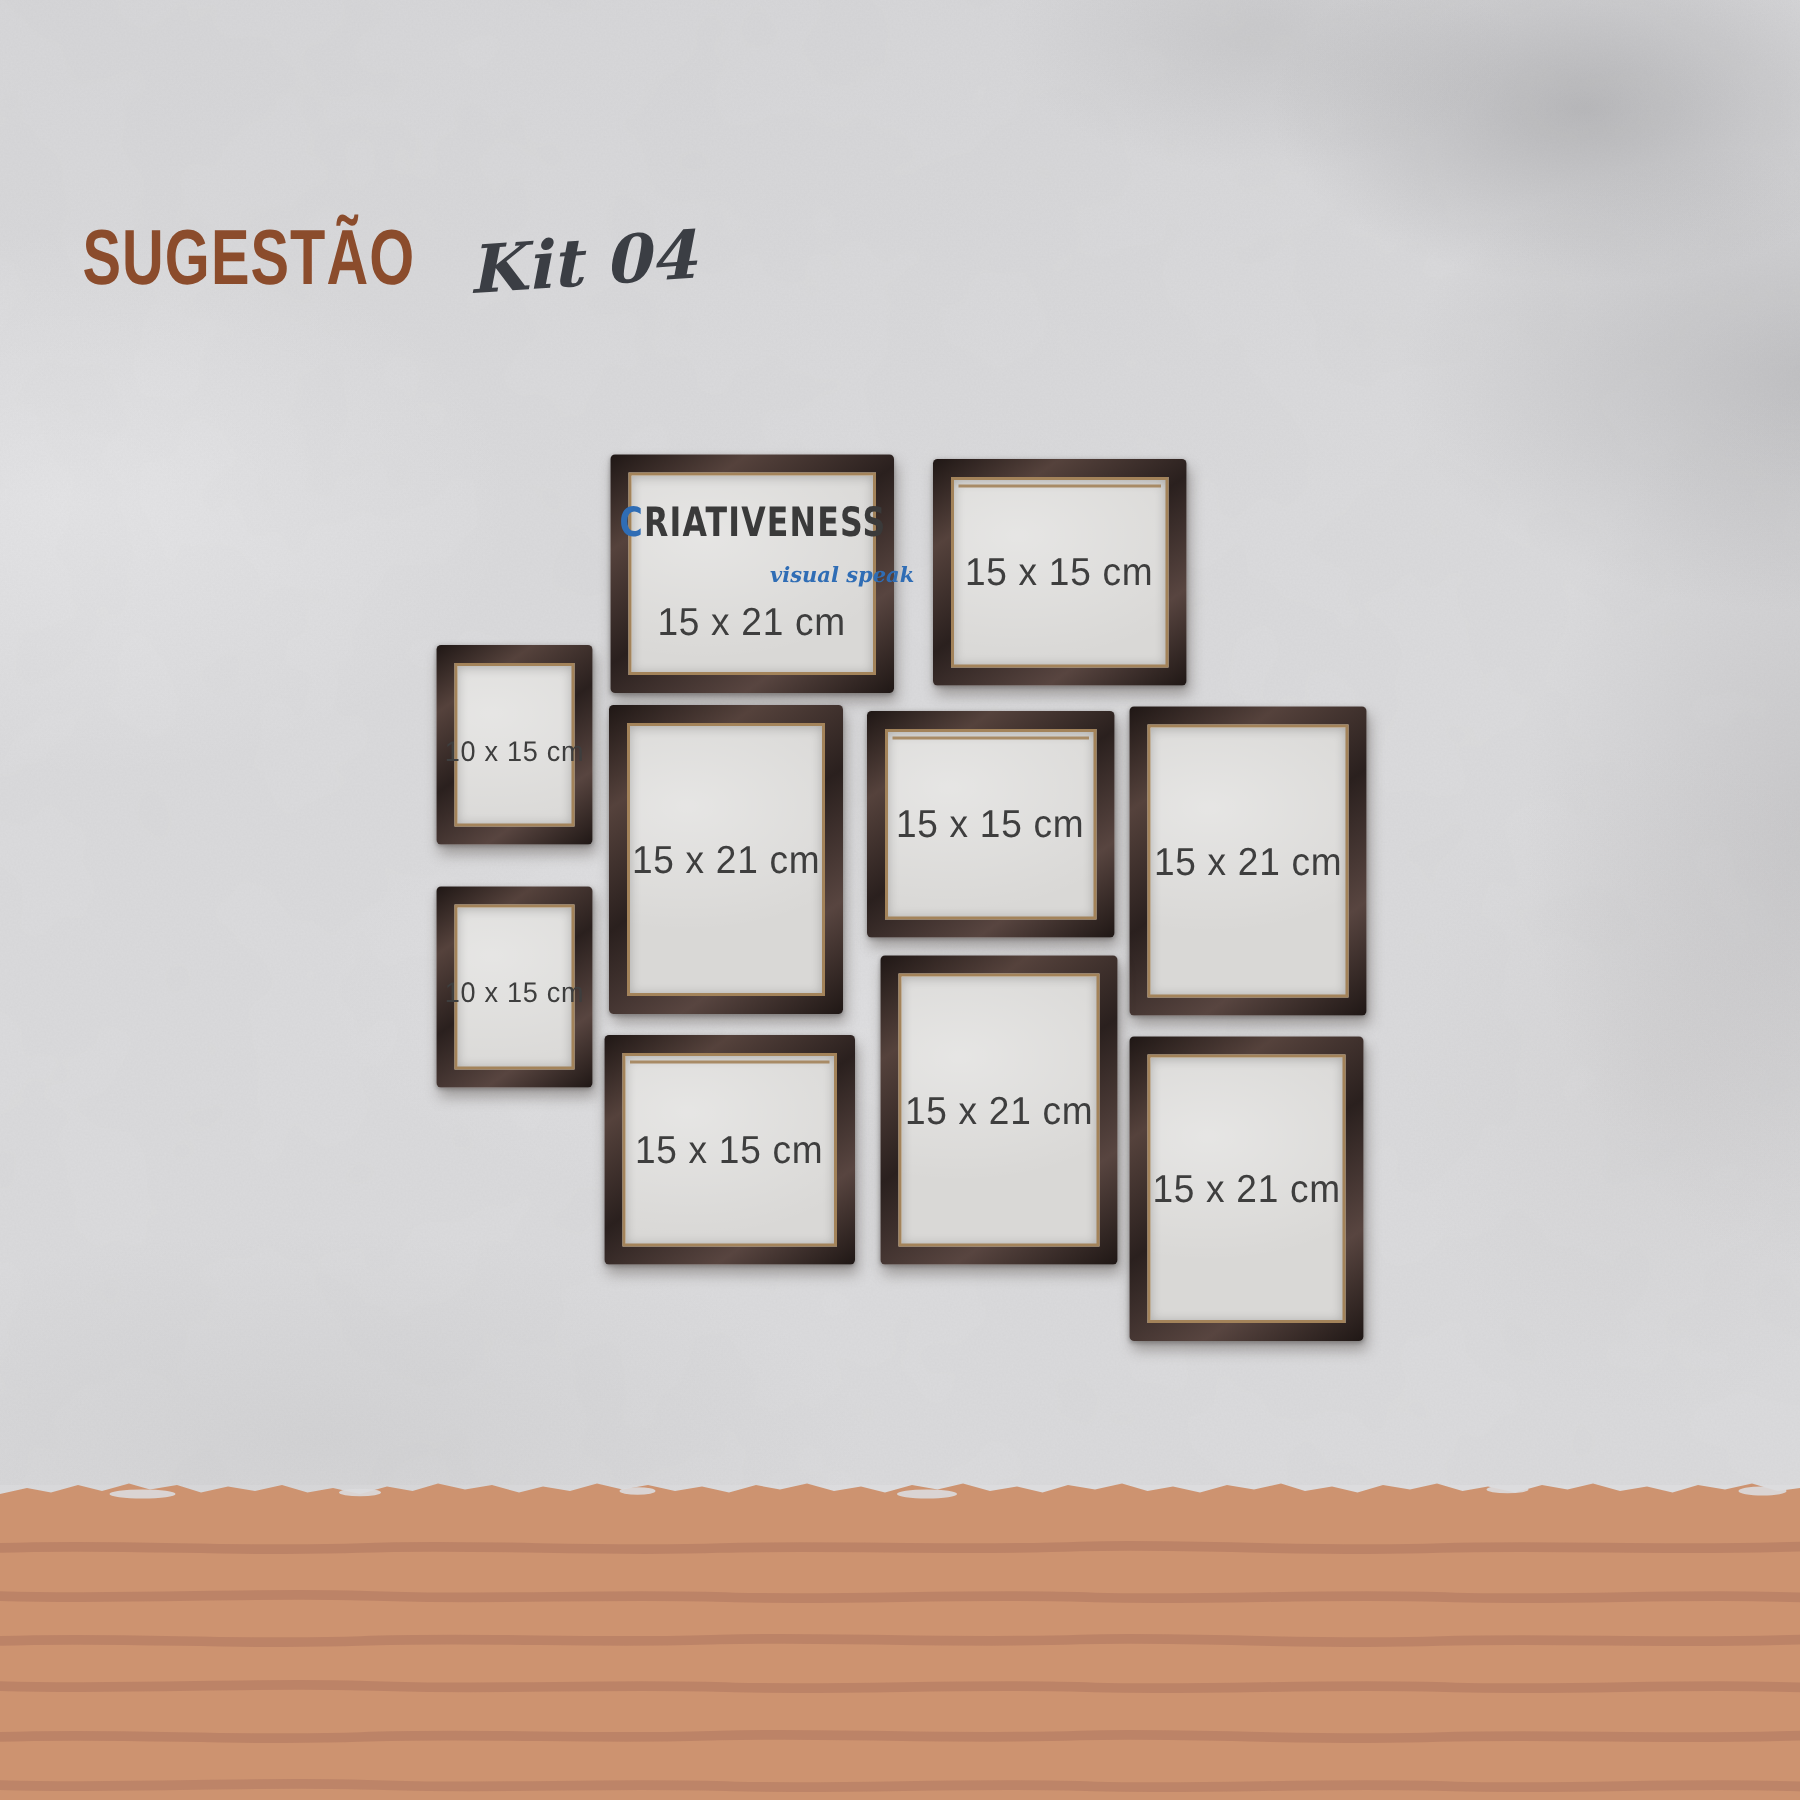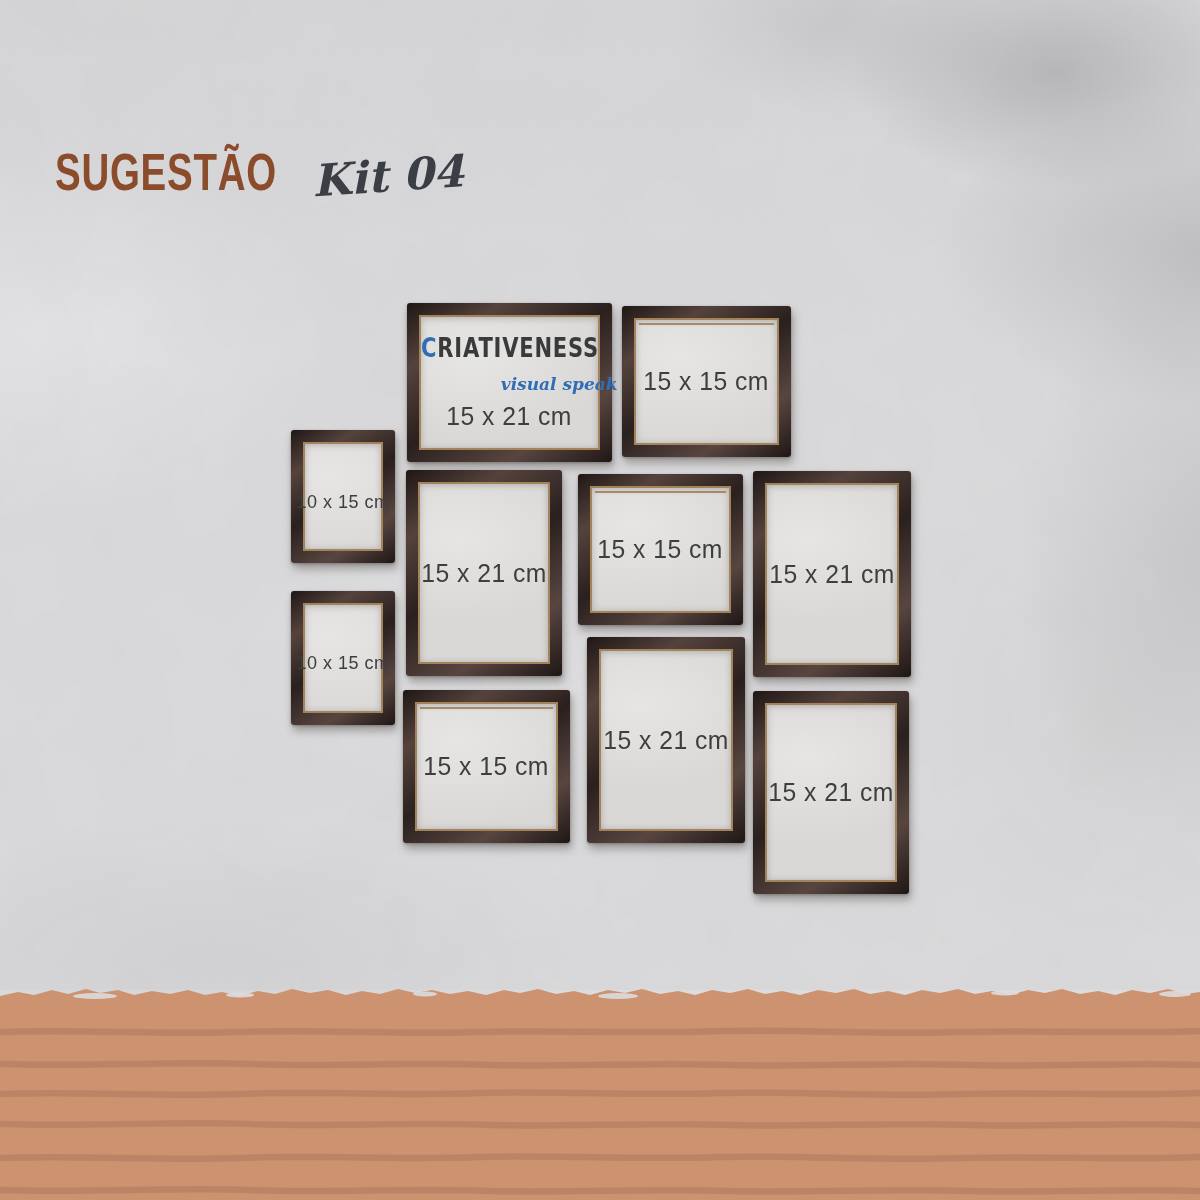--- a/index.html
+++ b/index.html
@@ -58,42 +58,42 @@
     content:"";position:absolute;top:3px;left:3px;right:3px;height:2px;
     background:#a3835a;opacity:.9;
   }
   .size-label{
     font-size:26px;color:#3e3e3e;letter-spacing:.5px;
     transform:scaleX(.95);white-space:nowrap;
   }
   .small .size-label{font-size:19px;margin-top:10px;}
 
   
-  .f1 {left:407px;top:303px;width:205px;height:159px;}
+  .f1 {left:407px;top:303px;width:189px;height:159px;}
   .f2 {left:622px;top:306px;width:169px;height:151px;}
   .f3 {left:291px;top:430px;width:104px;height:133px;}
   .f4 {left:291px;top:591px;width:104px;height:134px;}
   .f5 {left:406px;top:470px;width:156px;height:206px;}
   .f6 {left:578px;top:474px;width:165px;height:151px;}
   .f7 {left:753px;top:471px;width:158px;height:206px;}
   .f8 {left:403px;top:690px;width:167px;height:153px;}
   .f9 {left:587px;top:637px;width:158px;height:206px;}
   .f10{left:753px;top:691px;width:156px;height:203px;}
 
   
   .logo{display:flex;flex-direction:column;align-items:center;margin-bottom:8px;}
   .brand{
     font-family:"DejaVu Sans",sans-serif;font-weight:700;font-size:27px;line-height:1;
     letter-spacing:1px;color:#3a3a3a;transform:scaleX(.78);transform-origin:center;
     white-space:nowrap;
   }
   .brand::first-letter{color:#2f6db5;}
   .tagline{
     font-family:"DejaVu Serif",serif;font-style:italic;font-weight:700;
-    font-size:17px;line-height:1;color:#2f6db5;align-self:flex-end;
+    font-size:14px;line-height:1;color:#2f6db5;align-self:flex-end;
     margin-top:15px;margin-right:6px;
   }
 
   
   .floor{position:absolute;left:0;top:980px;z-index:3;}
 </style>
 </head>
 <body>
 
 <div class="stains"></div>

